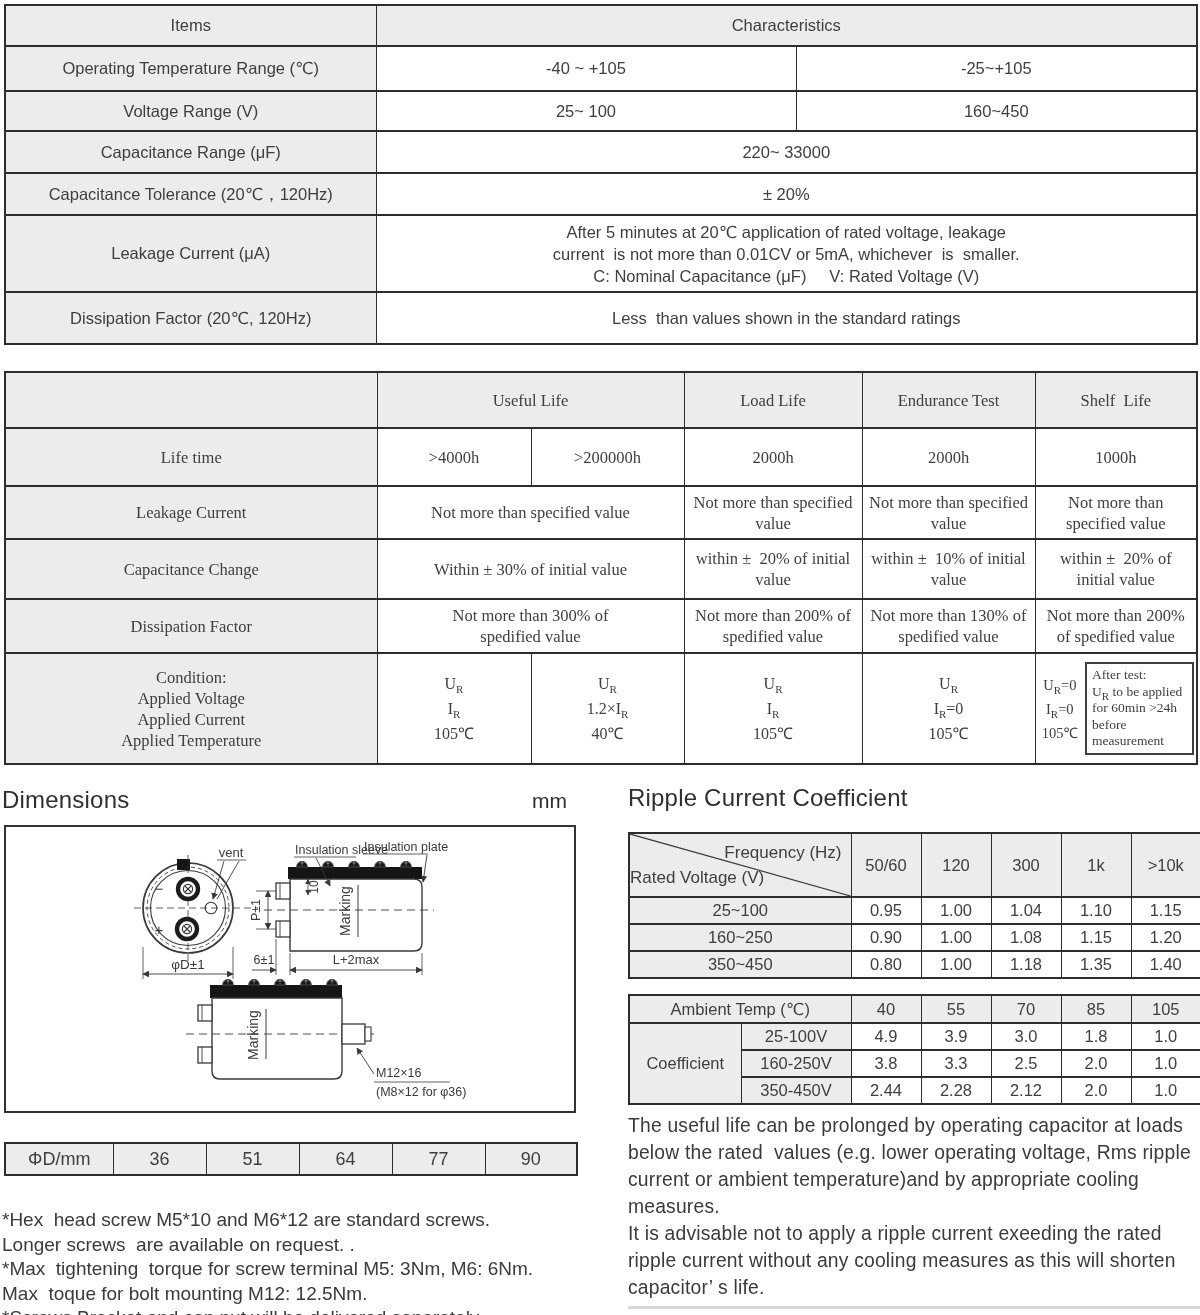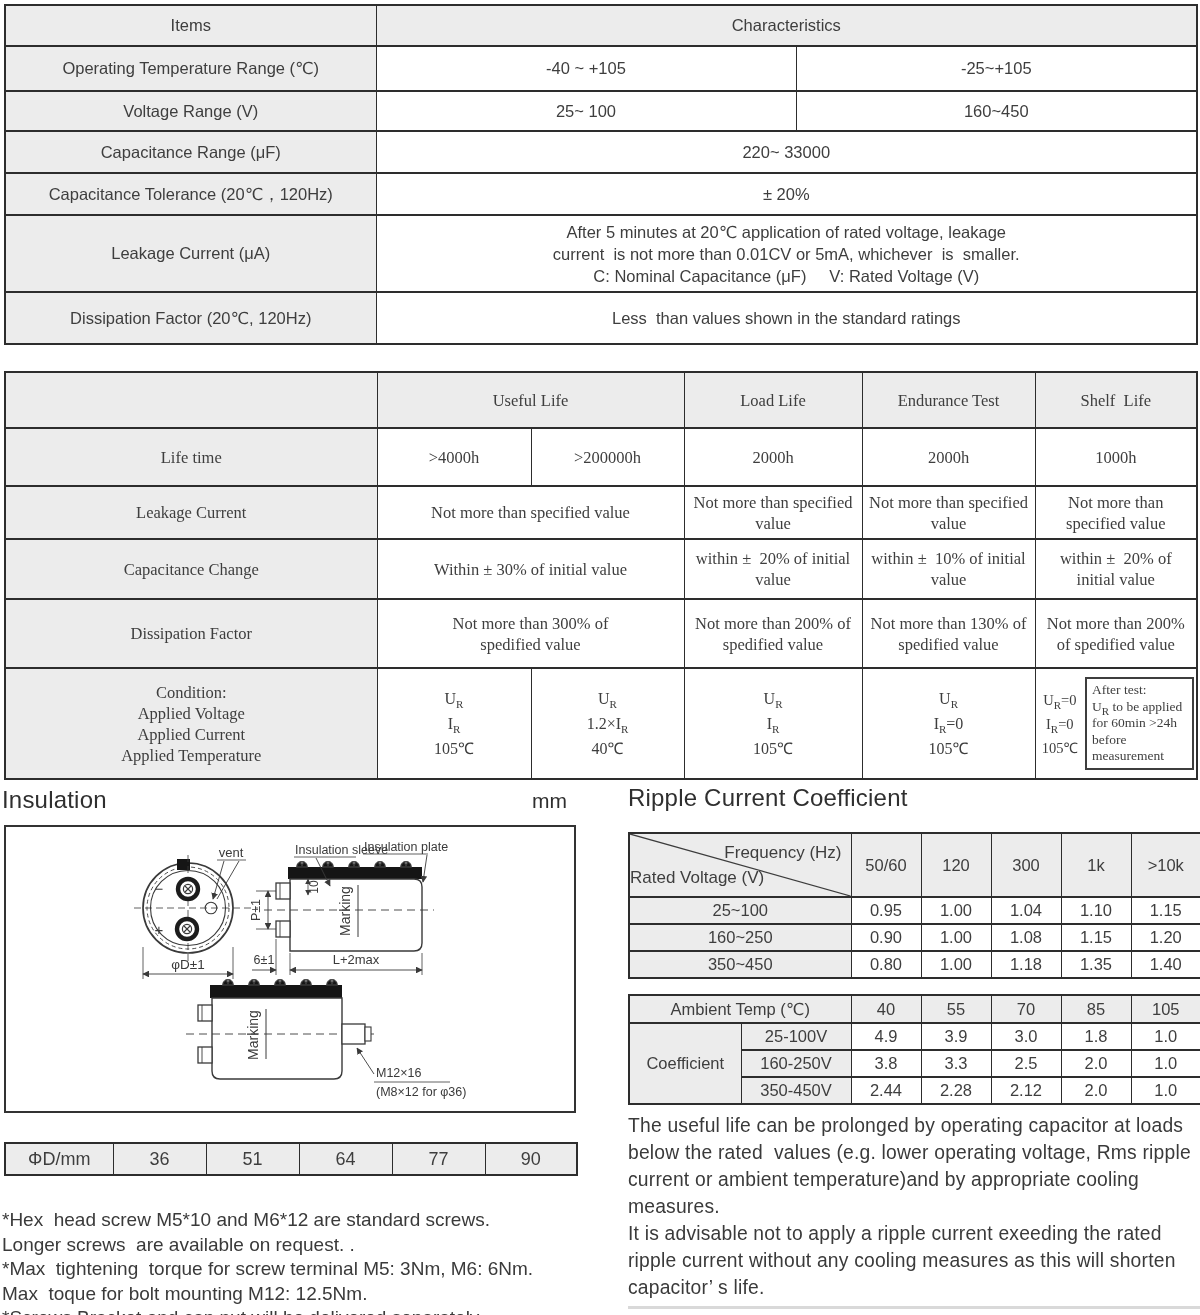--- a/index.html
+++ b/index.html
@@ -122,21 +122,21 @@
       <td>Not more than specified value</td>
       <td>Not more than specified value</td>
     </tr>
     <tr style="height:60px">
       <td class="gray">Capacitance Change</td>
       <td colspan="2" style="white-space:pre-wrap;">Within ± 30% of initial value</td>
       <td style="white-space:pre-wrap;">within ±  20% of initial value</td>
       <td style="white-space:pre-wrap;">within ±  10% of initial value</td>
       <td style="white-space:pre-wrap;">within ±  20% of initial value</td>
     </tr>
-    <tr style="height:69px">
+    <tr style="height:54px">
       <td class="gray">Dissipation Factor</td>
       <td colspan="2">
         <div class="wrapnarrow">Not more than 300% of spedified value</div>
       </td>
       <td>Not more than 200% of spedified value</td>
       <td>Not more than 130% of spedified value</td>
       <td>Not more than 200% of spedified value</td>
     </tr>
     <tr style="height:111px">
       <td class="gray condlabel">
@@ -179,21 +179,21 @@
             <div>before</div>
             <div>measurement</div>
           </div>
         </div>
       </td>
     </tr>
   </tbody>
     </table>
 </div>
 
-<div class="abs title" style="left:2px; top:786px;">Insulation</div>
+<div class="abs title" style="left:2px; top:786px;">Dimensions</div>
 <div class="abs" style="left:532px; top:789px; font-size:21px; color:#2f2f2f;">mm</div>
 
 <div class="abs drawbox" style="left:4px; top:825px; width:572px; height:288px;">
   <svg width="568" height="284" viewBox="0 0 568 284">
     <defs>
       <marker id="ah" viewBox="0 0 10 10" refX="9" refY="5" markerWidth="7.5" markerHeight="7.5" orient="auto-start-reverse">
         <path d="M0,0 L10,5 L0,10 z" fill="#3a3a3a"></path>
       </marker>
       <g id="screwhead">
         <path d="M-5.2,0 a5.2,5.2 0 0 1 10.4,0 z" fill="#151515"></path>

